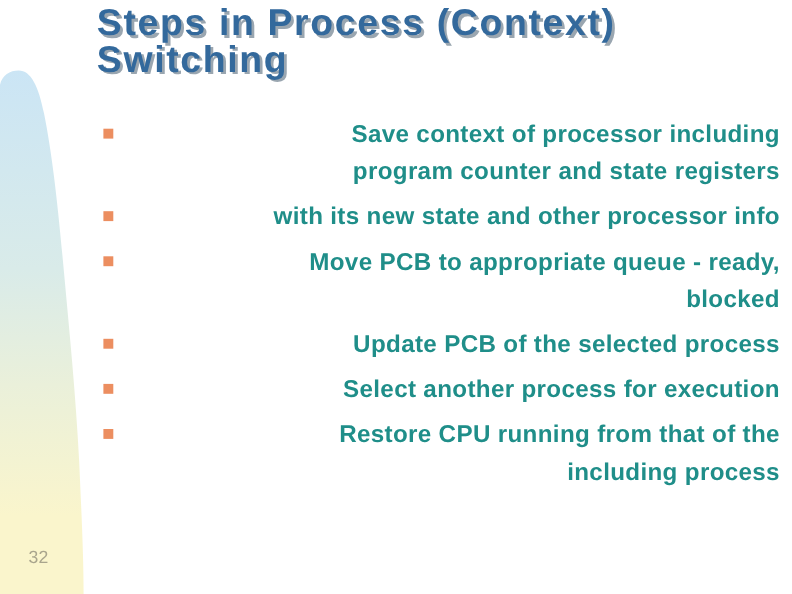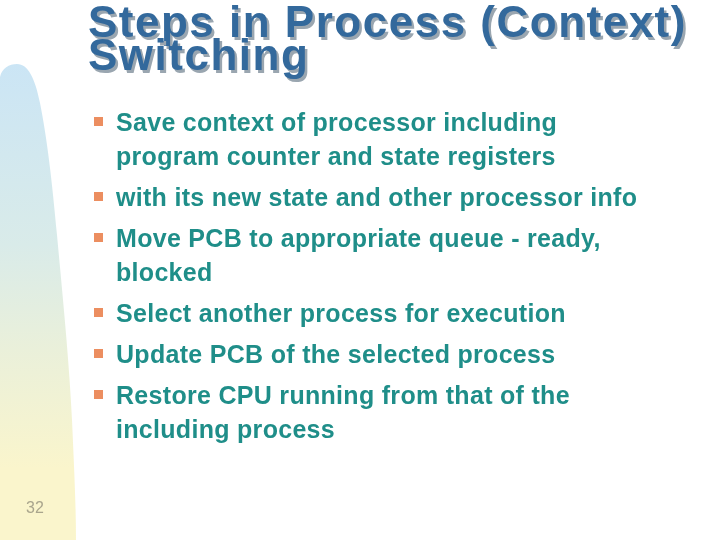--- a/index.html
+++ b/index.html
@@ -28,21 +28,21 @@
   }
   .side-panel{
     position:absolute;
     left:0; top:0;
     width:90px; height:540px;
   }
   .title{
     position:absolute;
     left:88px; top:5px;
     margin:0;
-    font-size:44px;
+    font-size:34px;
     line-height:33px;
     font-weight:bold;
     letter-spacing:1.5px;
     color:var(--title);
     text-shadow:2.5px 2.5px 0 var(--title-shadow);
     white-space:nowrap;
   }
   .bullets{
     position:absolute;
     left:94px; top:105px;
@@ -53,26 +53,27 @@
     padding-left:22px;
     margin-bottom:7px;
   }
   .bullet-square{
     position:absolute;
     left:0; top:12px;
     width:9px; height:9px;
     background:var(--bullet);
   }
   .bullet-line{
-    font-size:25px;
+    font-size:22px;
     line-height:34px;
     font-weight:bold;
     letter-spacing:0.3px;
     color:var(--body);
     white-space:nowrap;
+    text-align:right;
   }
   .page-number{
     position:absolute;
     left:26px; top:499px;
     font-size:16px;
     line-height:18px;
     color:var(--page-number);
   }
 </style>
 </head>
@@ -120,28 +121,28 @@
       <span class="bullet-square"></span>
       <div class="bullet-text">
           <div class="bullet-line">Move PCB to appropriate queue - ready,</div>
           <div class="bullet-line">blocked</div>
         </div>
     </div>
 
     <div class="bullet-item">
       <span class="bullet-square"></span>
       <div class="bullet-text">
-          <div class="bullet-line">Select another process for execution</div>
+          <div class="bullet-line">Update PCB of the selected process</div>
         </div>
     </div>
 
     <div class="bullet-item">
       <span class="bullet-square"></span>
       <div class="bullet-text">
-          <div class="bullet-line">Update PCB of the selected process</div>
+          <div class="bullet-line">Select another process for execution</div>
         </div>
     </div>
 
     <div class="bullet-item">
       <span class="bullet-square"></span>
       <div class="bullet-text">
           <div class="bullet-line">Restore CPU running from that of the</div>
           <div class="bullet-line">including process</div>
         </div>
     </div>

